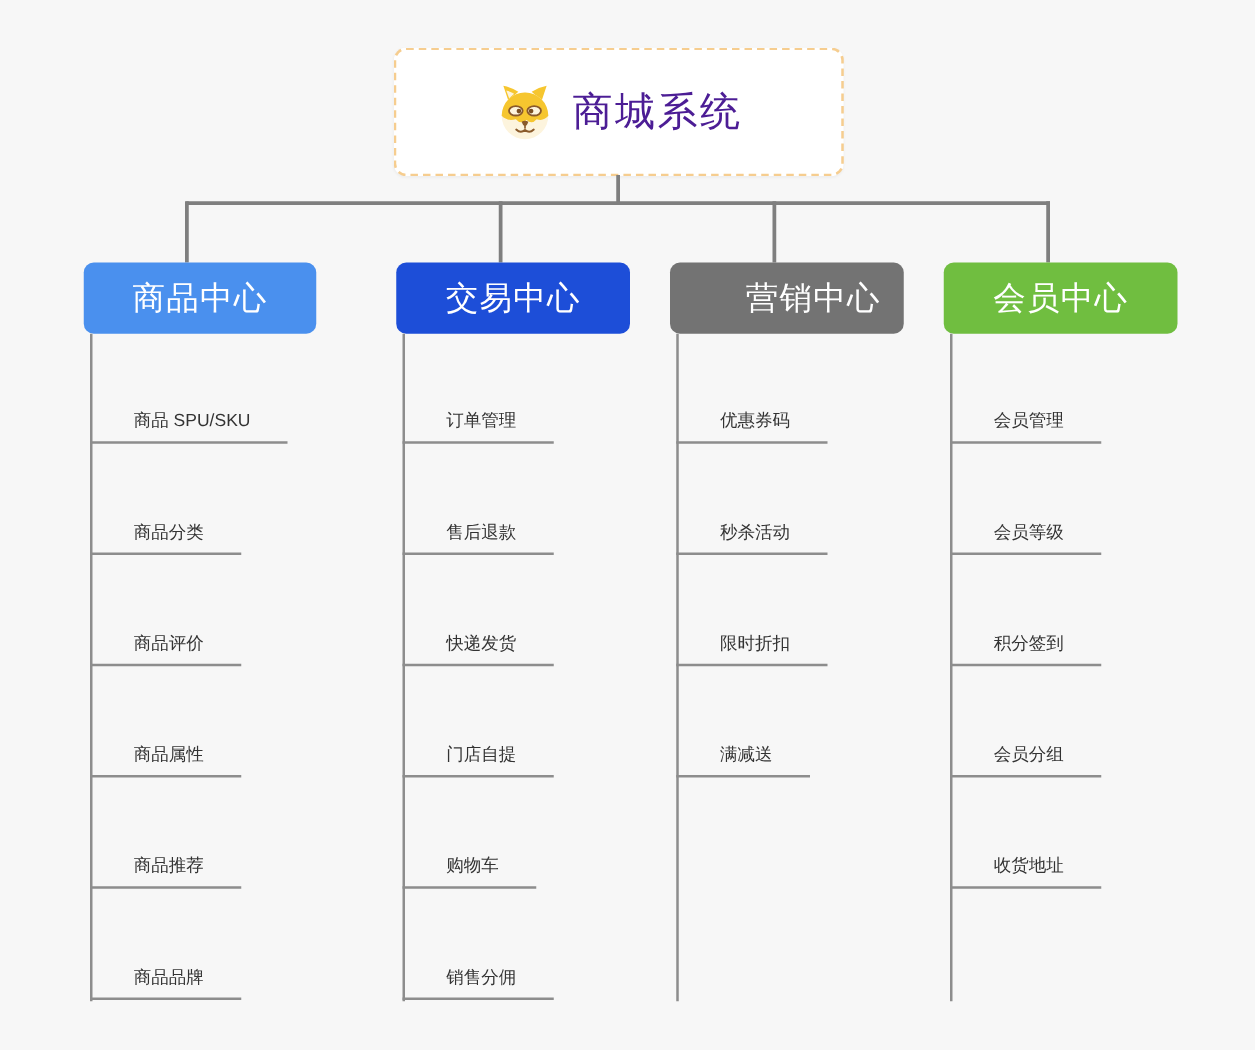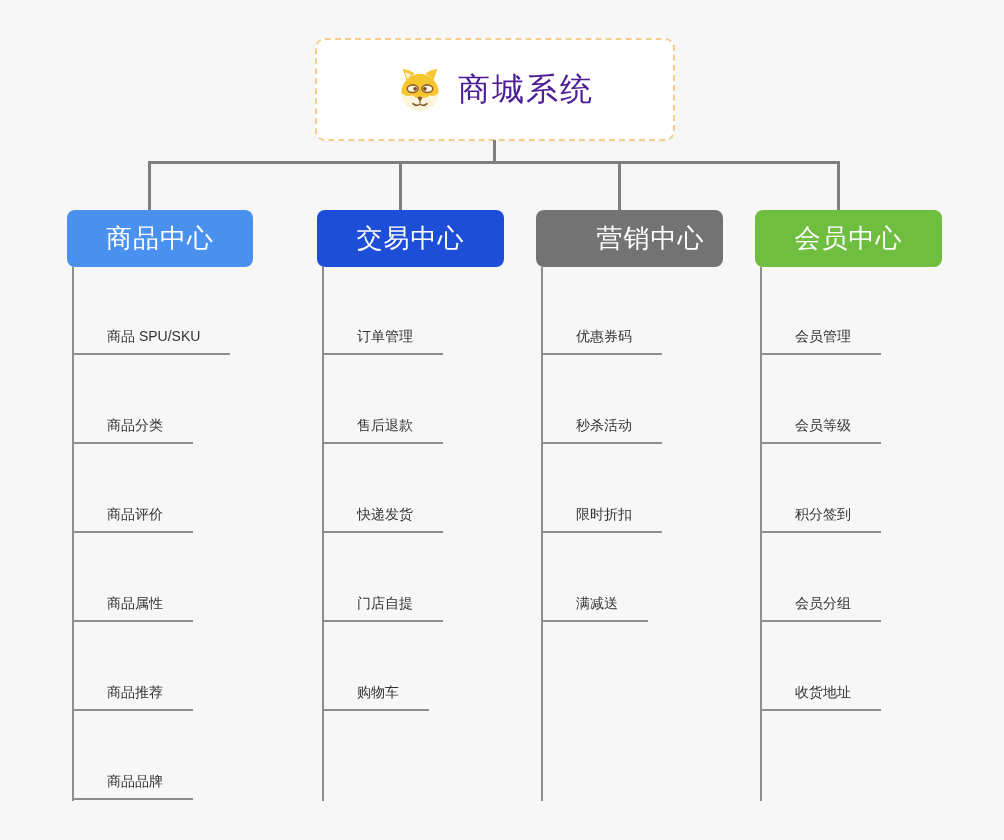--- a/index.html
+++ b/index.html
@@ -143,20 +143,21 @@
     <div class="child">商品品牌</div>
   </div>
 
   <div class="column col-1">
     <div class="col-trunk"></div>
     <div class="child">订单管理</div>
     <div class="child">售后退款</div>
     <div class="child">快递发货</div>
     <div class="child">门店自提</div>
     <div class="child">购物车</div>
+    <div class="child">销售分佣</div>
   </div>
 
   <div class="column col-2">
     <div class="col-trunk"></div>
     <div class="child">优惠券码</div>
     <div class="child">秒杀活动</div>
     <div class="child">限时折扣</div>
     <div class="child">满减送</div>
   </div>
 

